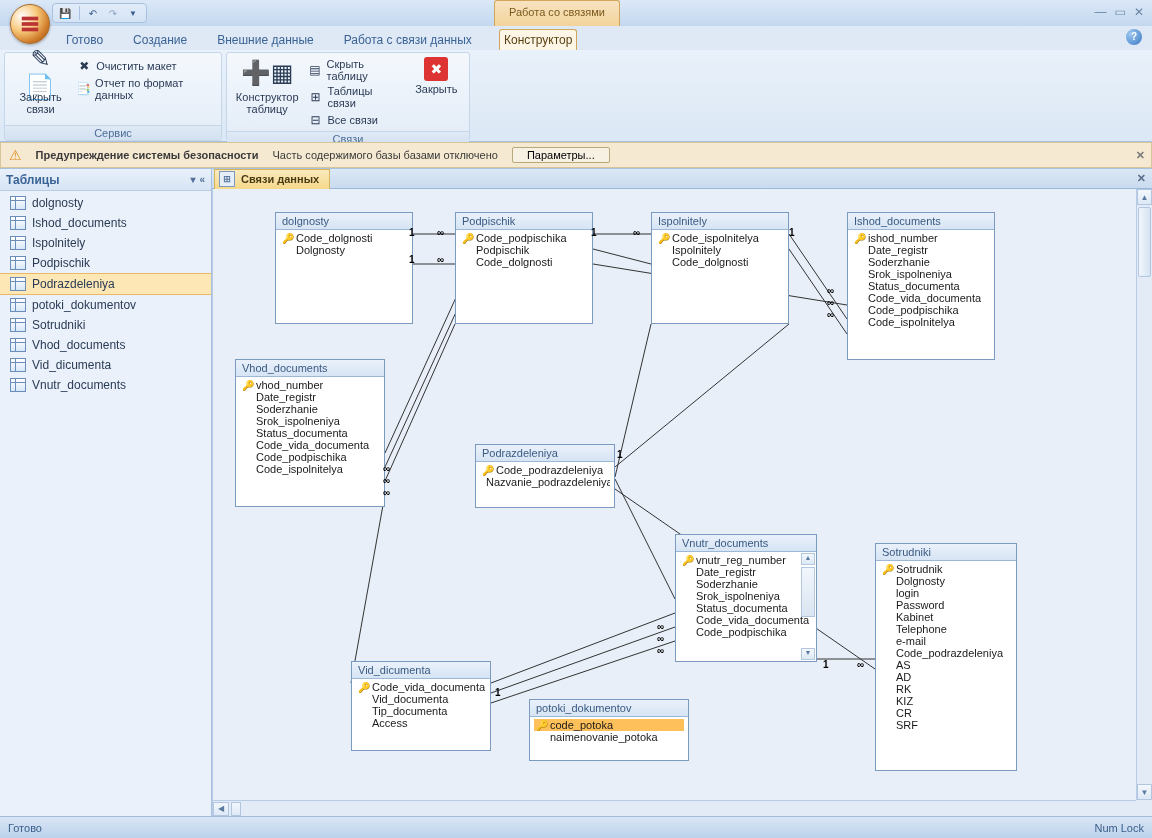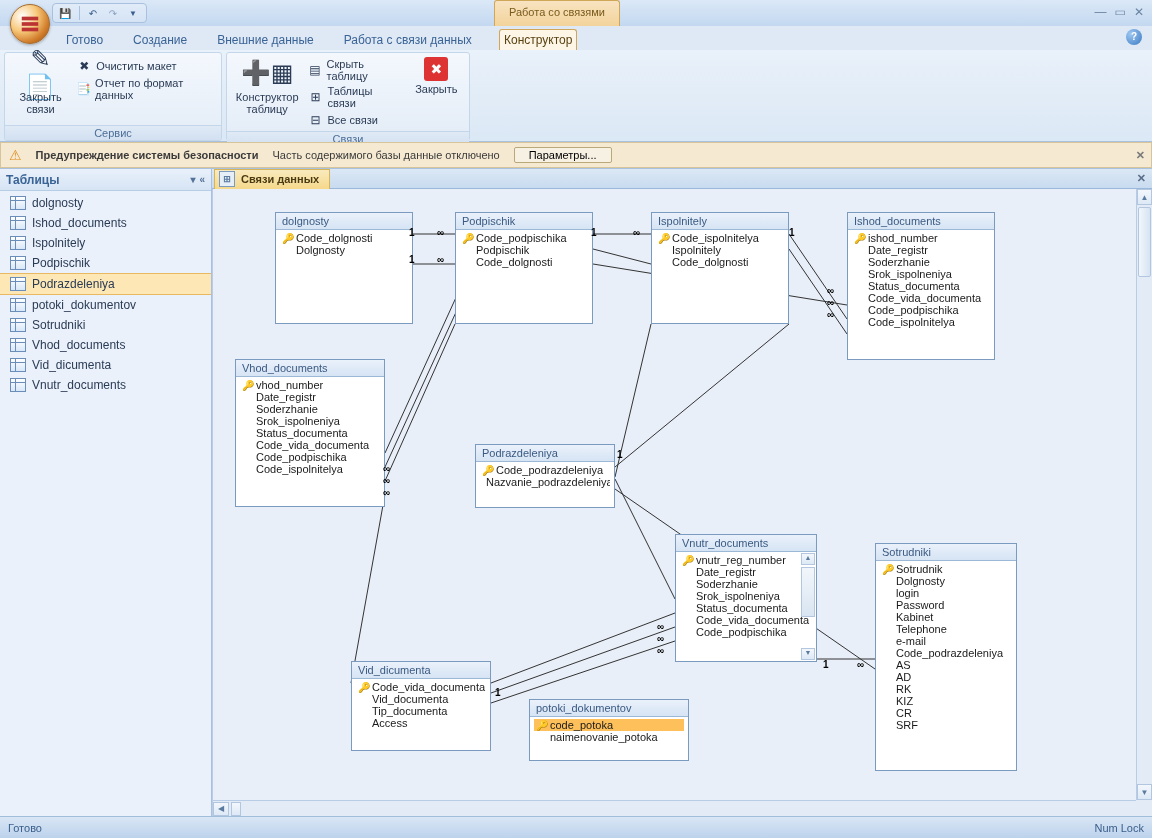--- a/index.html
+++ b/index.html
@@ -168,21 +168,21 @@
         <div>Закрыть</div>
       </div>
     </div>
     <div class="rgroup-label">Связи</div>
   </div>
 </div>
 
 <div class="secbar">
   <span class="shield">⚠</span>
   <span class="bold">Предупреждение системы безопасности</span>
-  <span>Часть содержимого базы данные отключено</span>
+  <span>Часть содержимого базы базами отключено</span>
   <button>Параметры...</button>
   <span class="close">✕</span>
 </div>
 
 <div class="main">
   <div class="nav-pane">
     <div class="nav-header">
       <span>Таблицы</span>
       <span class="nav-header-right">
         <span>▾</span>

